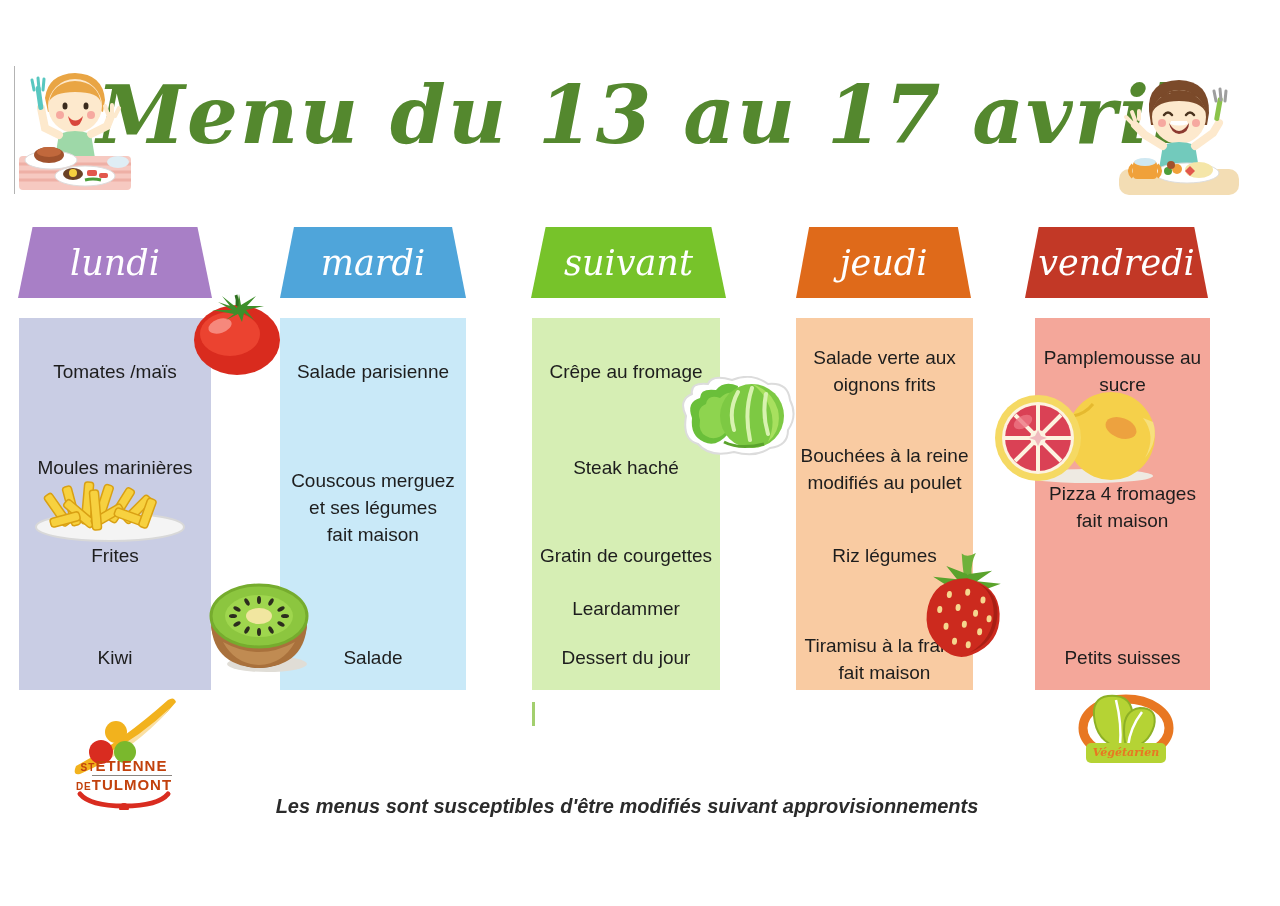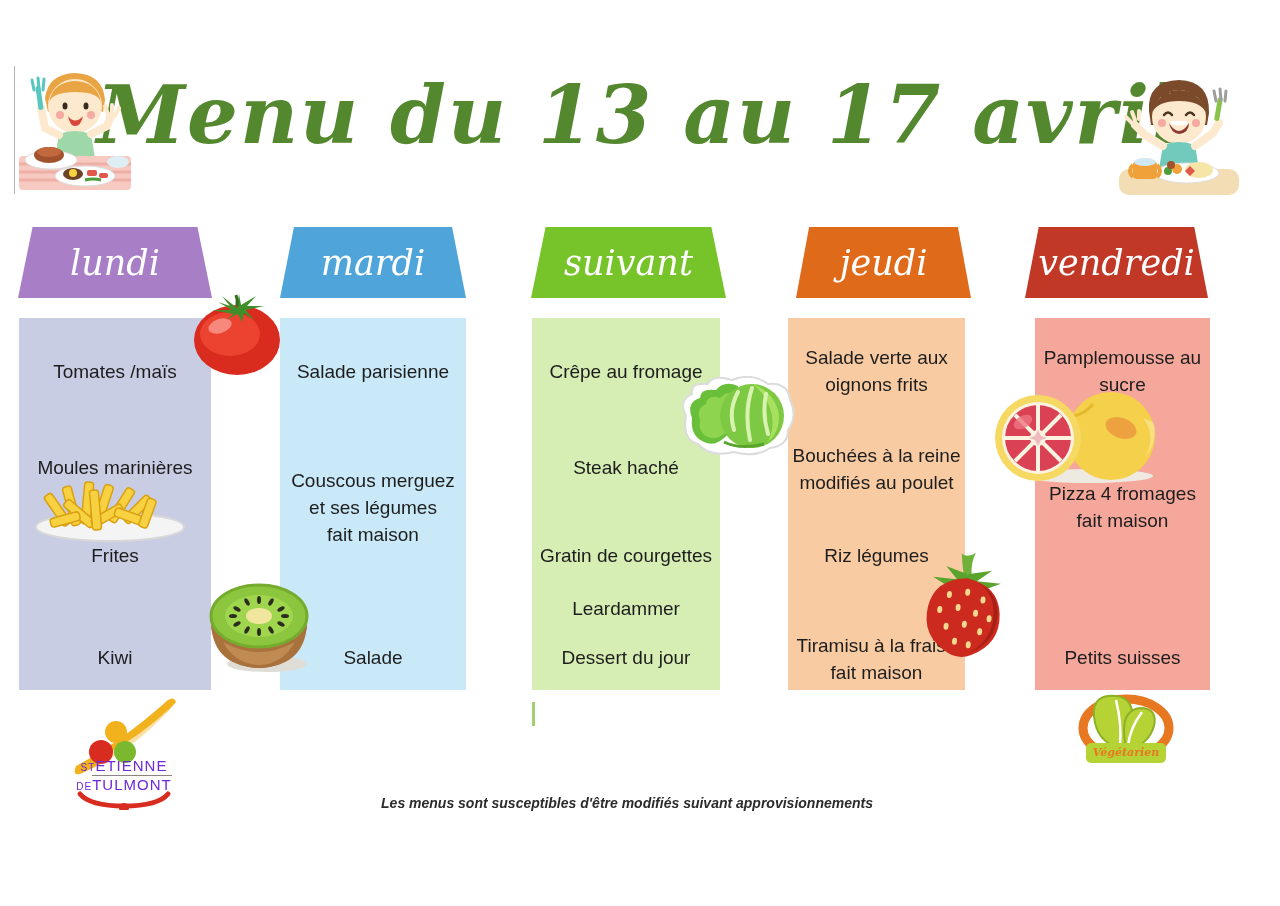--- a/index.html
+++ b/index.html
@@ -24,31 +24,31 @@
   .h2{left:531px;width:195px}.b2{left:532px;width:188px}
   .h3{left:796px;width:175px}.b3{left:788px;width:177px}
   .h4{left:1025px;width:183px}.b4{left:1035px;width:175px}
   
   .deco{position:absolute;z-index:2;}
   .tick{position:absolute;left:532px;top:702px;width:3px;height:24px;background:#a3cf6e;z-index:2;}
   .vline{position:absolute;left:14px;top:66px;width:1px;height:128px;background:#b3b3b3;}
   
   .commune{position:absolute;left:66px;top:692px;width:116px;height:118px;z-index:2;}
   .commune .txt{position:absolute;left:0;top:66px;width:116px;text-align:center;
-     color:#6d28d9;font-weight:normal;letter-spacing:1px;line-height:15px;font-size:15px;}
+     color:#c2410c;font-weight:bold;letter-spacing:1px;line-height:15px;font-size:15px;}
   .commune .txt .sm{font-size:10px;}
   .commune .row2{border-top:1.5px solid #8a8580;display:inline-block;padding-top:1px;}
   
   .veg{position:absolute;left:1078px;top:690px;width:96px;height:88px;z-index:2;}
   .veg .lbl{position:absolute;left:8px;top:53px;width:80px;height:20px;background:#b5d334;
      border-radius:5px;text-align:center;color:#e87722;font-size:11px;line-height:20px;
      font-family:"DejaVu Serif",serif;font-style:italic;font-weight:bold;}
   
   .disclaimer{position:absolute;left:0;top:795px;width:1254px;text-align:center;
-     font-style:italic;font-size:14px;color:#2b2b2b;font-weight:bold;
+     font-style:italic;font-size:20px;color:#2b2b2b;font-weight:bold;
      font-family:"Liberation Sans",sans-serif;}
 </style>
 </head>
 <body>
 
 <div class="page">
 
   <div class="vline"></div>
 
   <svg class="deco" style="left:15px;top:68px" width="120" height="128" viewBox="0 0 120 128">
@@ -146,21 +146,21 @@
 fait maison</div>
     <div class="mi" style="top:326px">Salade</div>
   </div>
   <div class="day-body b2" style="background: rgb(214, 238, 180);">
     <div class="mi" style="top:40px">Crêpe au fromage</div>
     <div class="mi" style="top:136px">Steak haché</div>
     <div class="mi" style="top:224px">Gratin de courgettes</div>
     <div class="mi" style="top:277px">Leardammer</div>
     <div class="mi" style="top:326px">Dessert du jour</div>
   </div>
-  <div class="day-body b3" style="background: rgb(249, 203, 162);">
+  <div class="day-body b3" style="background: rgb(249, 203, 162); margin-left: 8px;">
     <div class="mi" style="top:26px">Salade verte aux
 oignons frits</div>
     <div class="mi" style="top:124px">Bouchées à la reine
 modifiés au poulet</div>
     <div class="mi" style="top:224px">Riz légumes</div>
     <div class="mi" style="top:314px">Tiramisu à la fraise
 fait maison</div>
   </div>
   <div class="day-body b4" style="background: rgb(244, 167, 154);">
     <div class="mi" style="top:26px">Pamplemousse au

